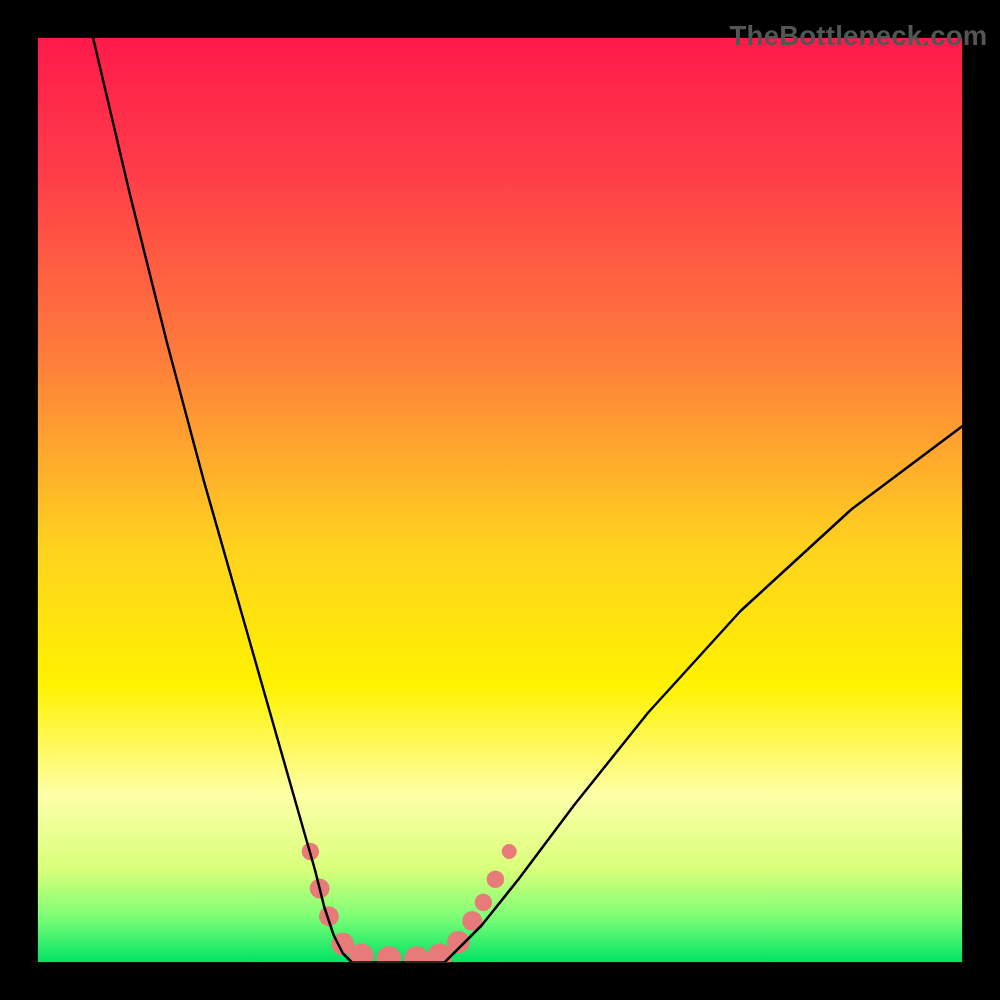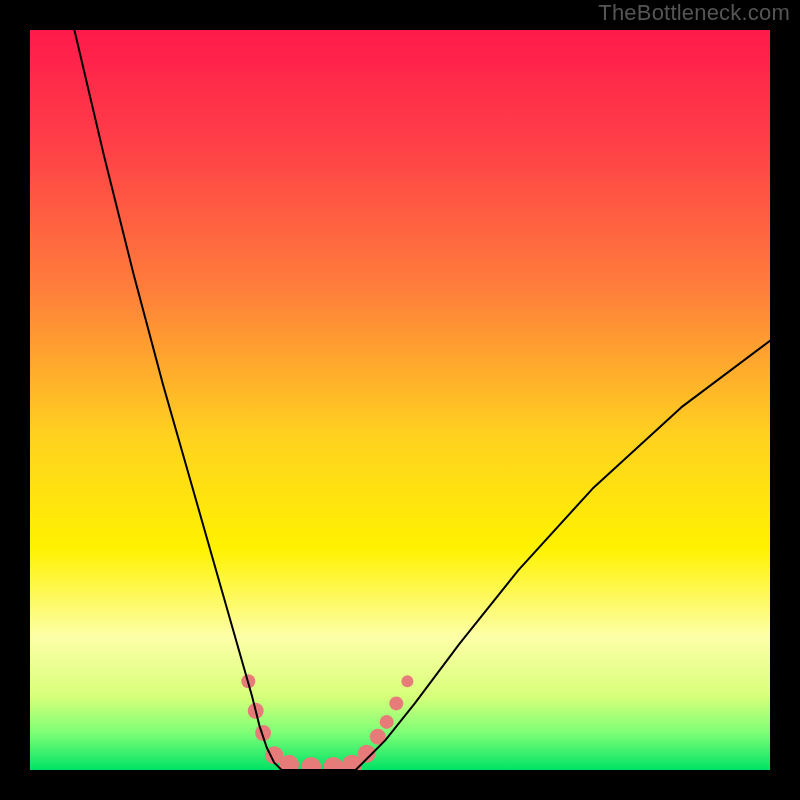--- a/index.html
+++ b/index.html
@@ -12,25 +12,25 @@
     font-family: Arial, Helvetica, sans-serif;
   }
   .frame {
     position: relative;
     width: 800px;
     height: 800px;
     background: #000;
   }
   .watermark {
     position: absolute;
-    top: 0;
+    top: 16px;
     right: 10px;
     color: #555;
     font-size: 22px;
-    font-weight: 400;
+    font-weight: 700;
     letter-spacing: 0.2px;
     z-index: 10;
   }
   .plot-area {
     position: absolute;
     left: 30px;
     top: 30px;
     width: 740px;
     height: 740px;
     overflow: hidden;

